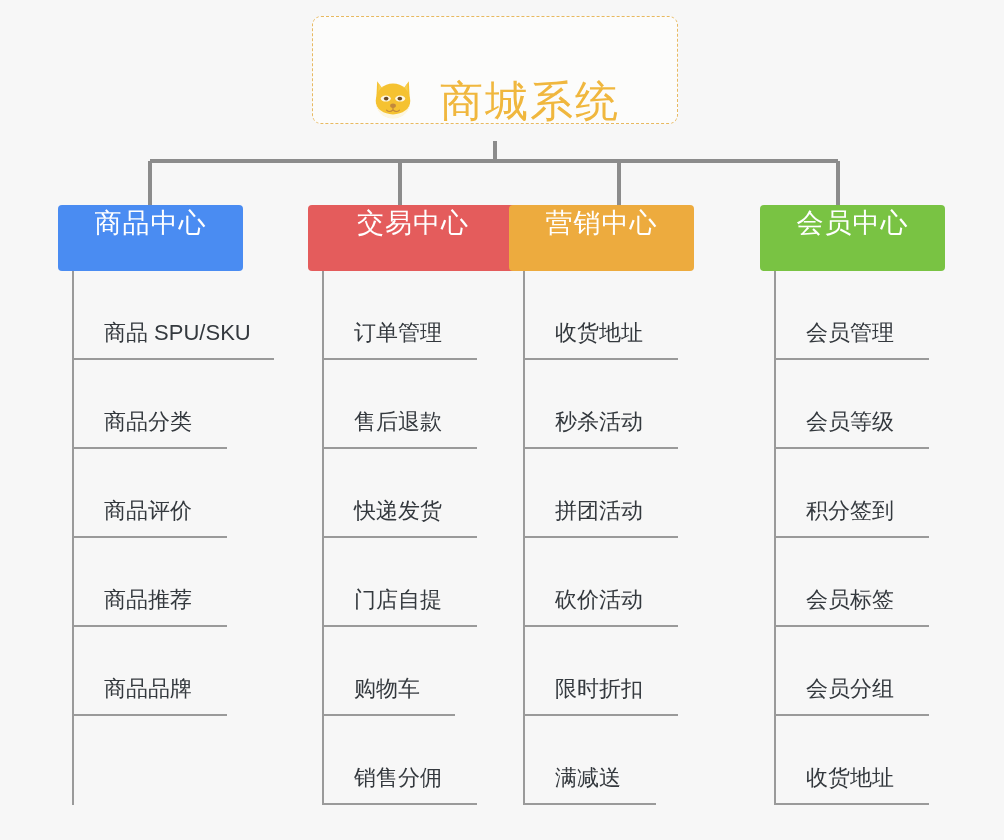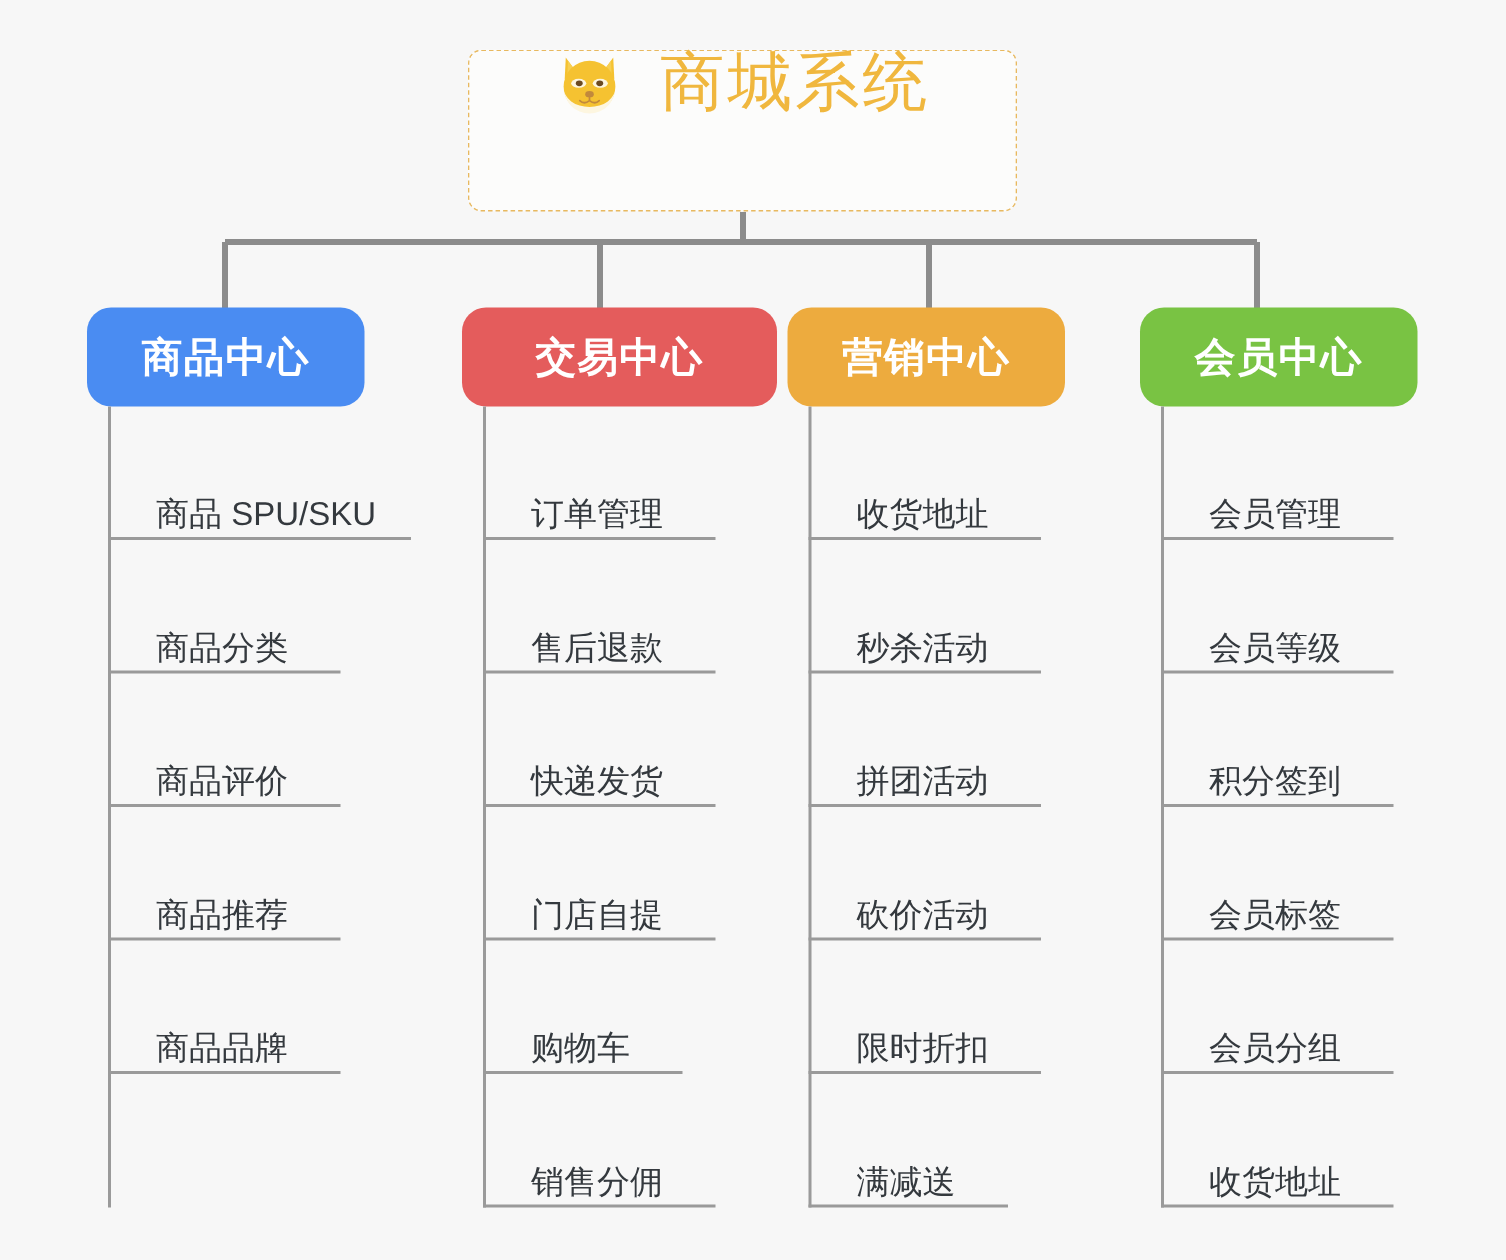--- a/index.html
+++ b/index.html
@@ -18,29 +18,29 @@
   #canvas {
     position: relative;
     width: 1004px;
     height: 840px;
   }
 
   
   .root-node {
     position: absolute;
     left: 312px;
-    top: 33px;
+    top: 16px;
     width: 366px;
     height: 108px;
     box-sizing: border-box;
     background: #fcfcfb;
     border: 1px dashed #e8b960;
     border-radius: 9px;
     display: flex;
-    align-items: flex-start;
+    align-items: flex-end;
     justify-content: center;
     gap: 24px;
   }
   .root-emoji {
     font-size: 42px;
     line-height: 1;
     display: block;
     width: 46px;
     height: 46px;
     position: relative;
@@ -65,49 +65,47 @@
   }
 
   
   .column {
     position: absolute;
     top: 205px;
   }
   .cat-header {
     box-sizing: border-box;
     height: 66px;
-    border-radius: 16px;
+    border-radius: 4px;
     display: flex;
-    align-items: center;
     justify-content: center;
     color: #ffffff;
     font-size: 27px;
     letter-spacing: 1px;
     white-space: nowrap;
-    font-weight: bold;
   }
   .leaf-list {
     position: relative;
     margin-top: 0;
   }
   .leaf-spine {
     position: absolute;
     left: 14px;
     top: 0;
     width: 2px;
     background: #9a9a9a;
   }
   .leaf {
     position: relative;
     height: 89px;
     box-sizing: border-box;
     display: flex;
     align-items: flex-end;
     padding-left: 46px;
-    padding-bottom: 5px;
+    padding-bottom: 15px;
   }
   .leaf-label {
     font-size: 22px;
     color: #34393e;
     white-space: nowrap;
     line-height: 1.1;
     position: relative;
     z-index: 2;
   }
   .leaf-underline {
@@ -211,21 +209,21 @@
           <div class="leaf">
             <span class="leaf-label">购物车</span>
             <div class="leaf-underline" style="width: 133px; background: rgb(154, 154, 154);"></div>
           </div>
           <div class="leaf">
             <span class="leaf-label">销售分佣</span>
             <div class="leaf-underline" style="width: 155px; background: rgb(154, 154, 154);"></div>
           </div>
         </div>
       </div>
-      <div class="column" style="left: 525px; width: 185px;">
+      <div class="column" style="left: 509px; width: 185px;">
         <div class="cat-header" style="background: rgb(237, 171, 62); width: 185px;">
           <span>营销中心</span>
         </div>
         <div class="leaf-list">
           <div class="leaf-spine" style="background: rgb(154, 154, 154); height: 534px;"></div>
           <div class="leaf">
             <span class="leaf-label">收货地址</span>
             <div class="leaf-underline" style="width: 155px; background: rgb(154, 154, 154);"></div>
           </div>
           <div class="leaf">

